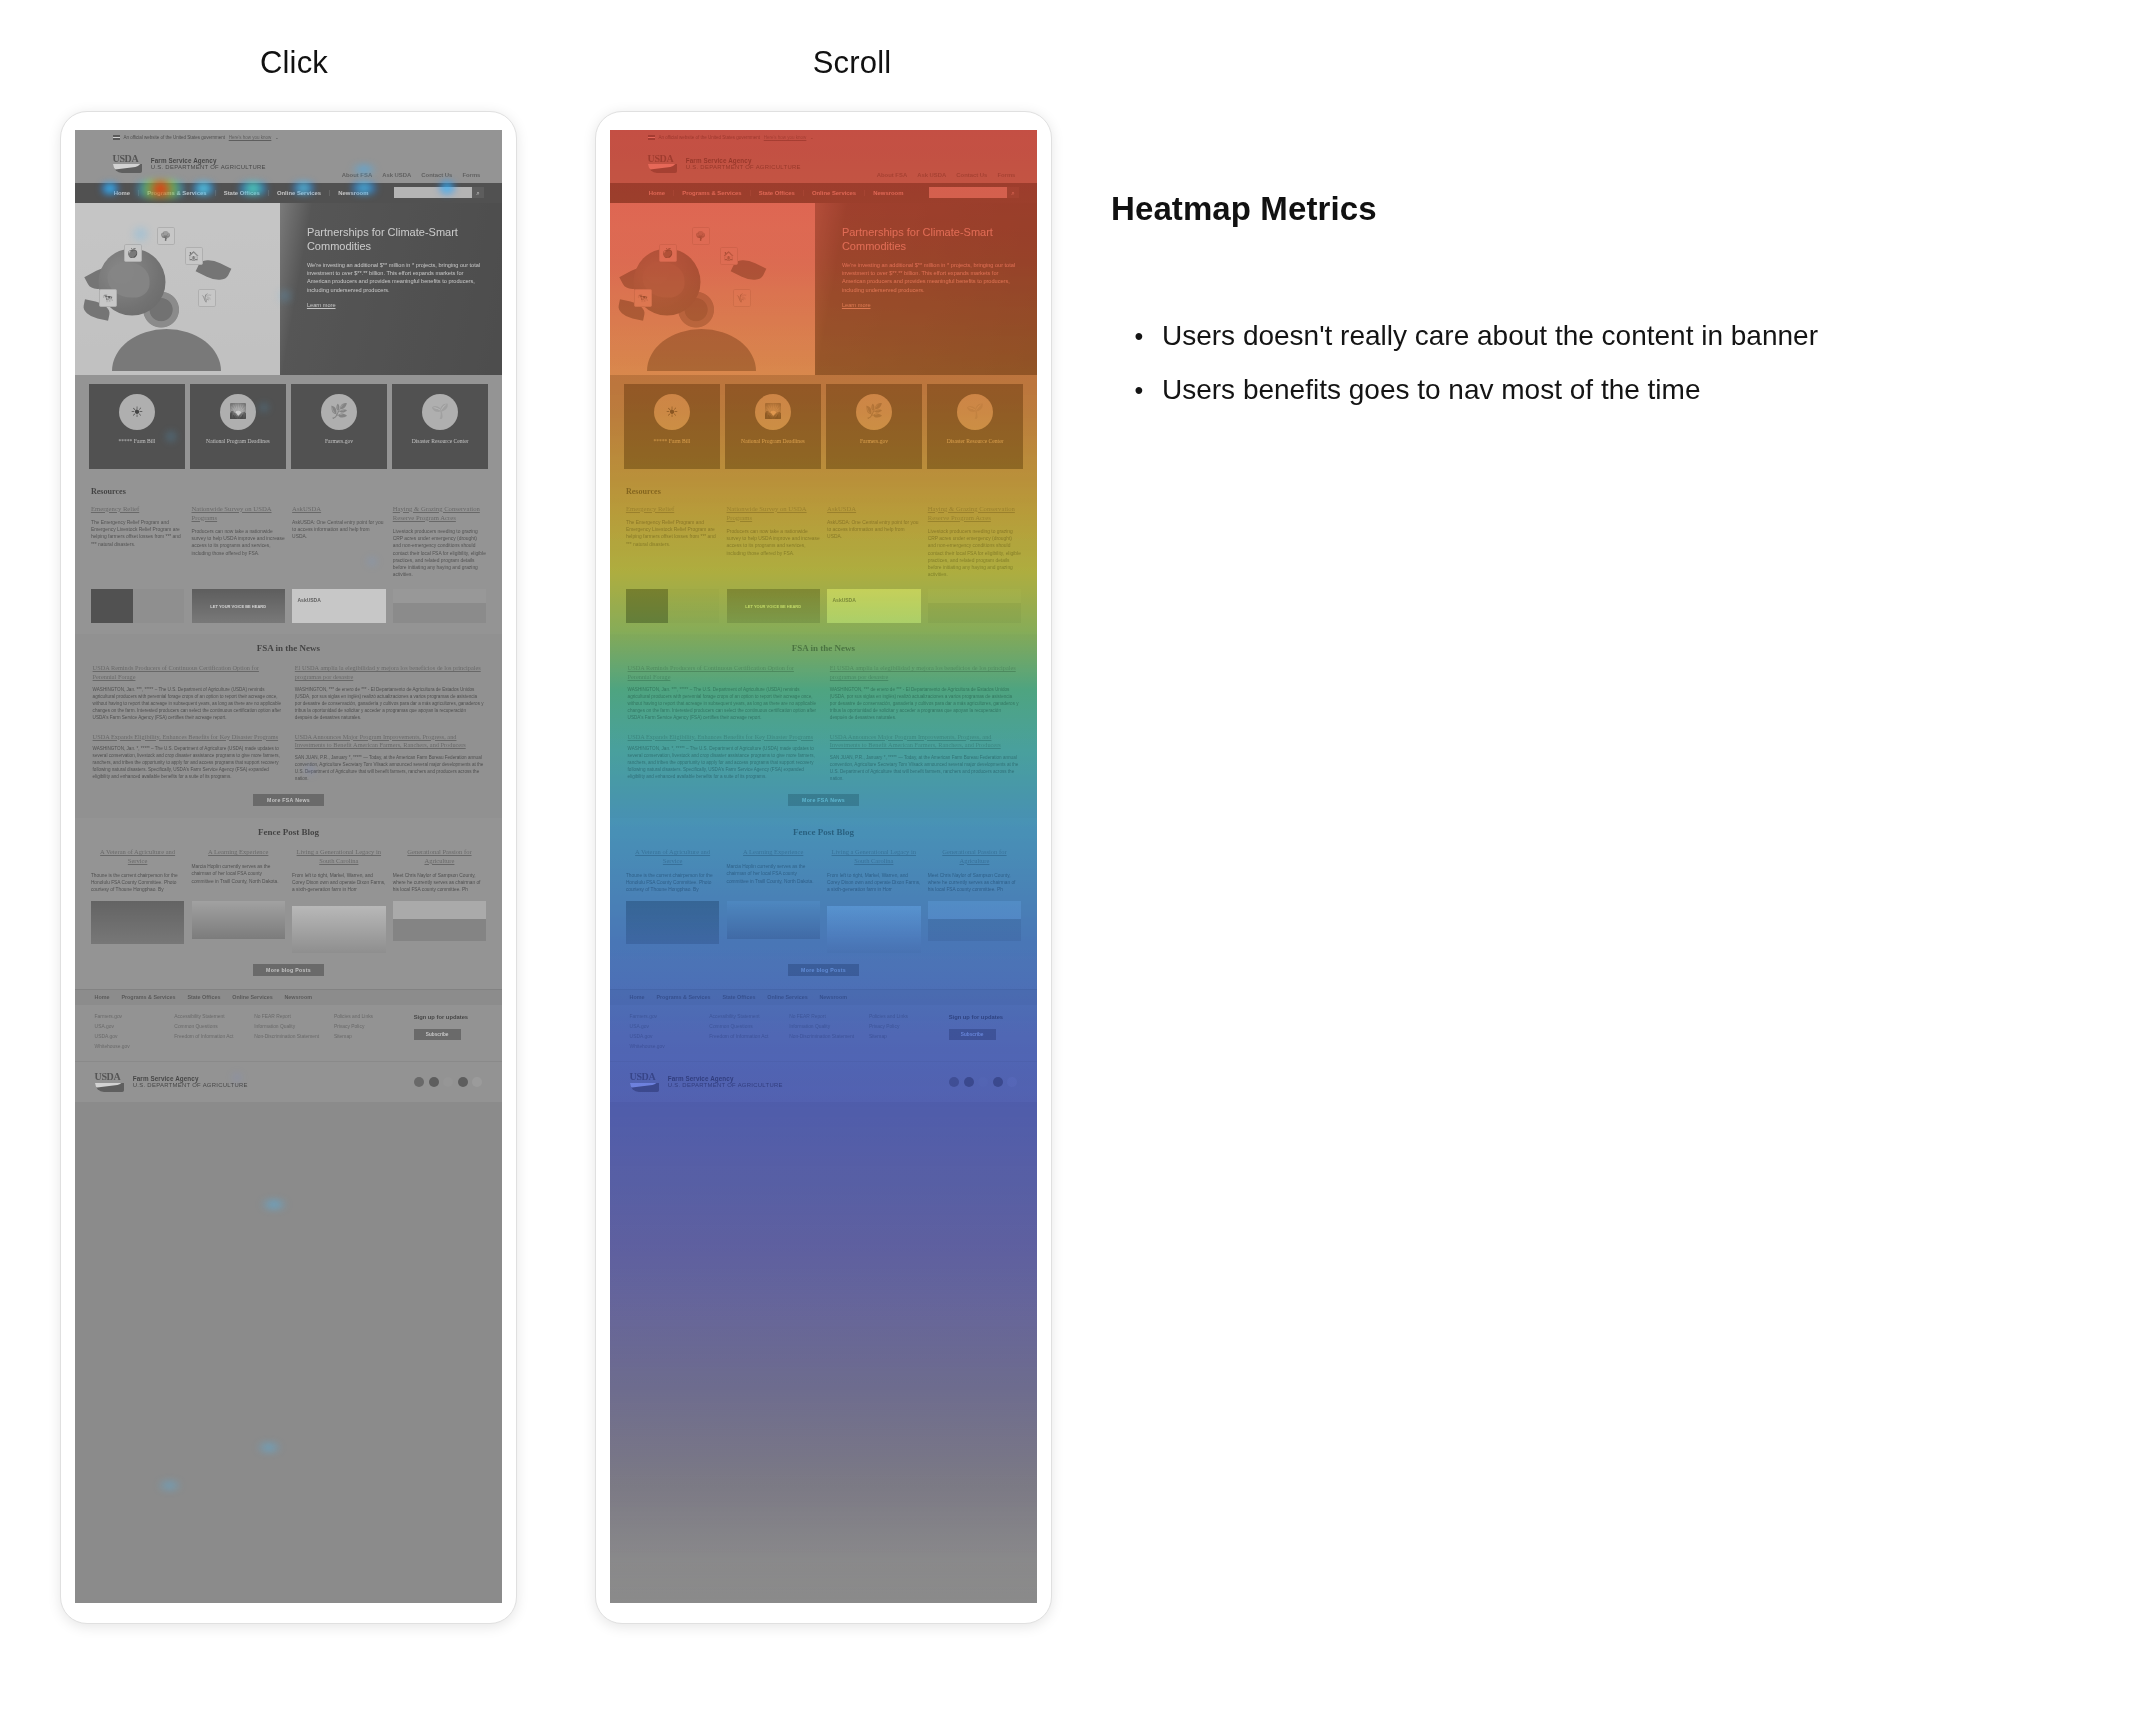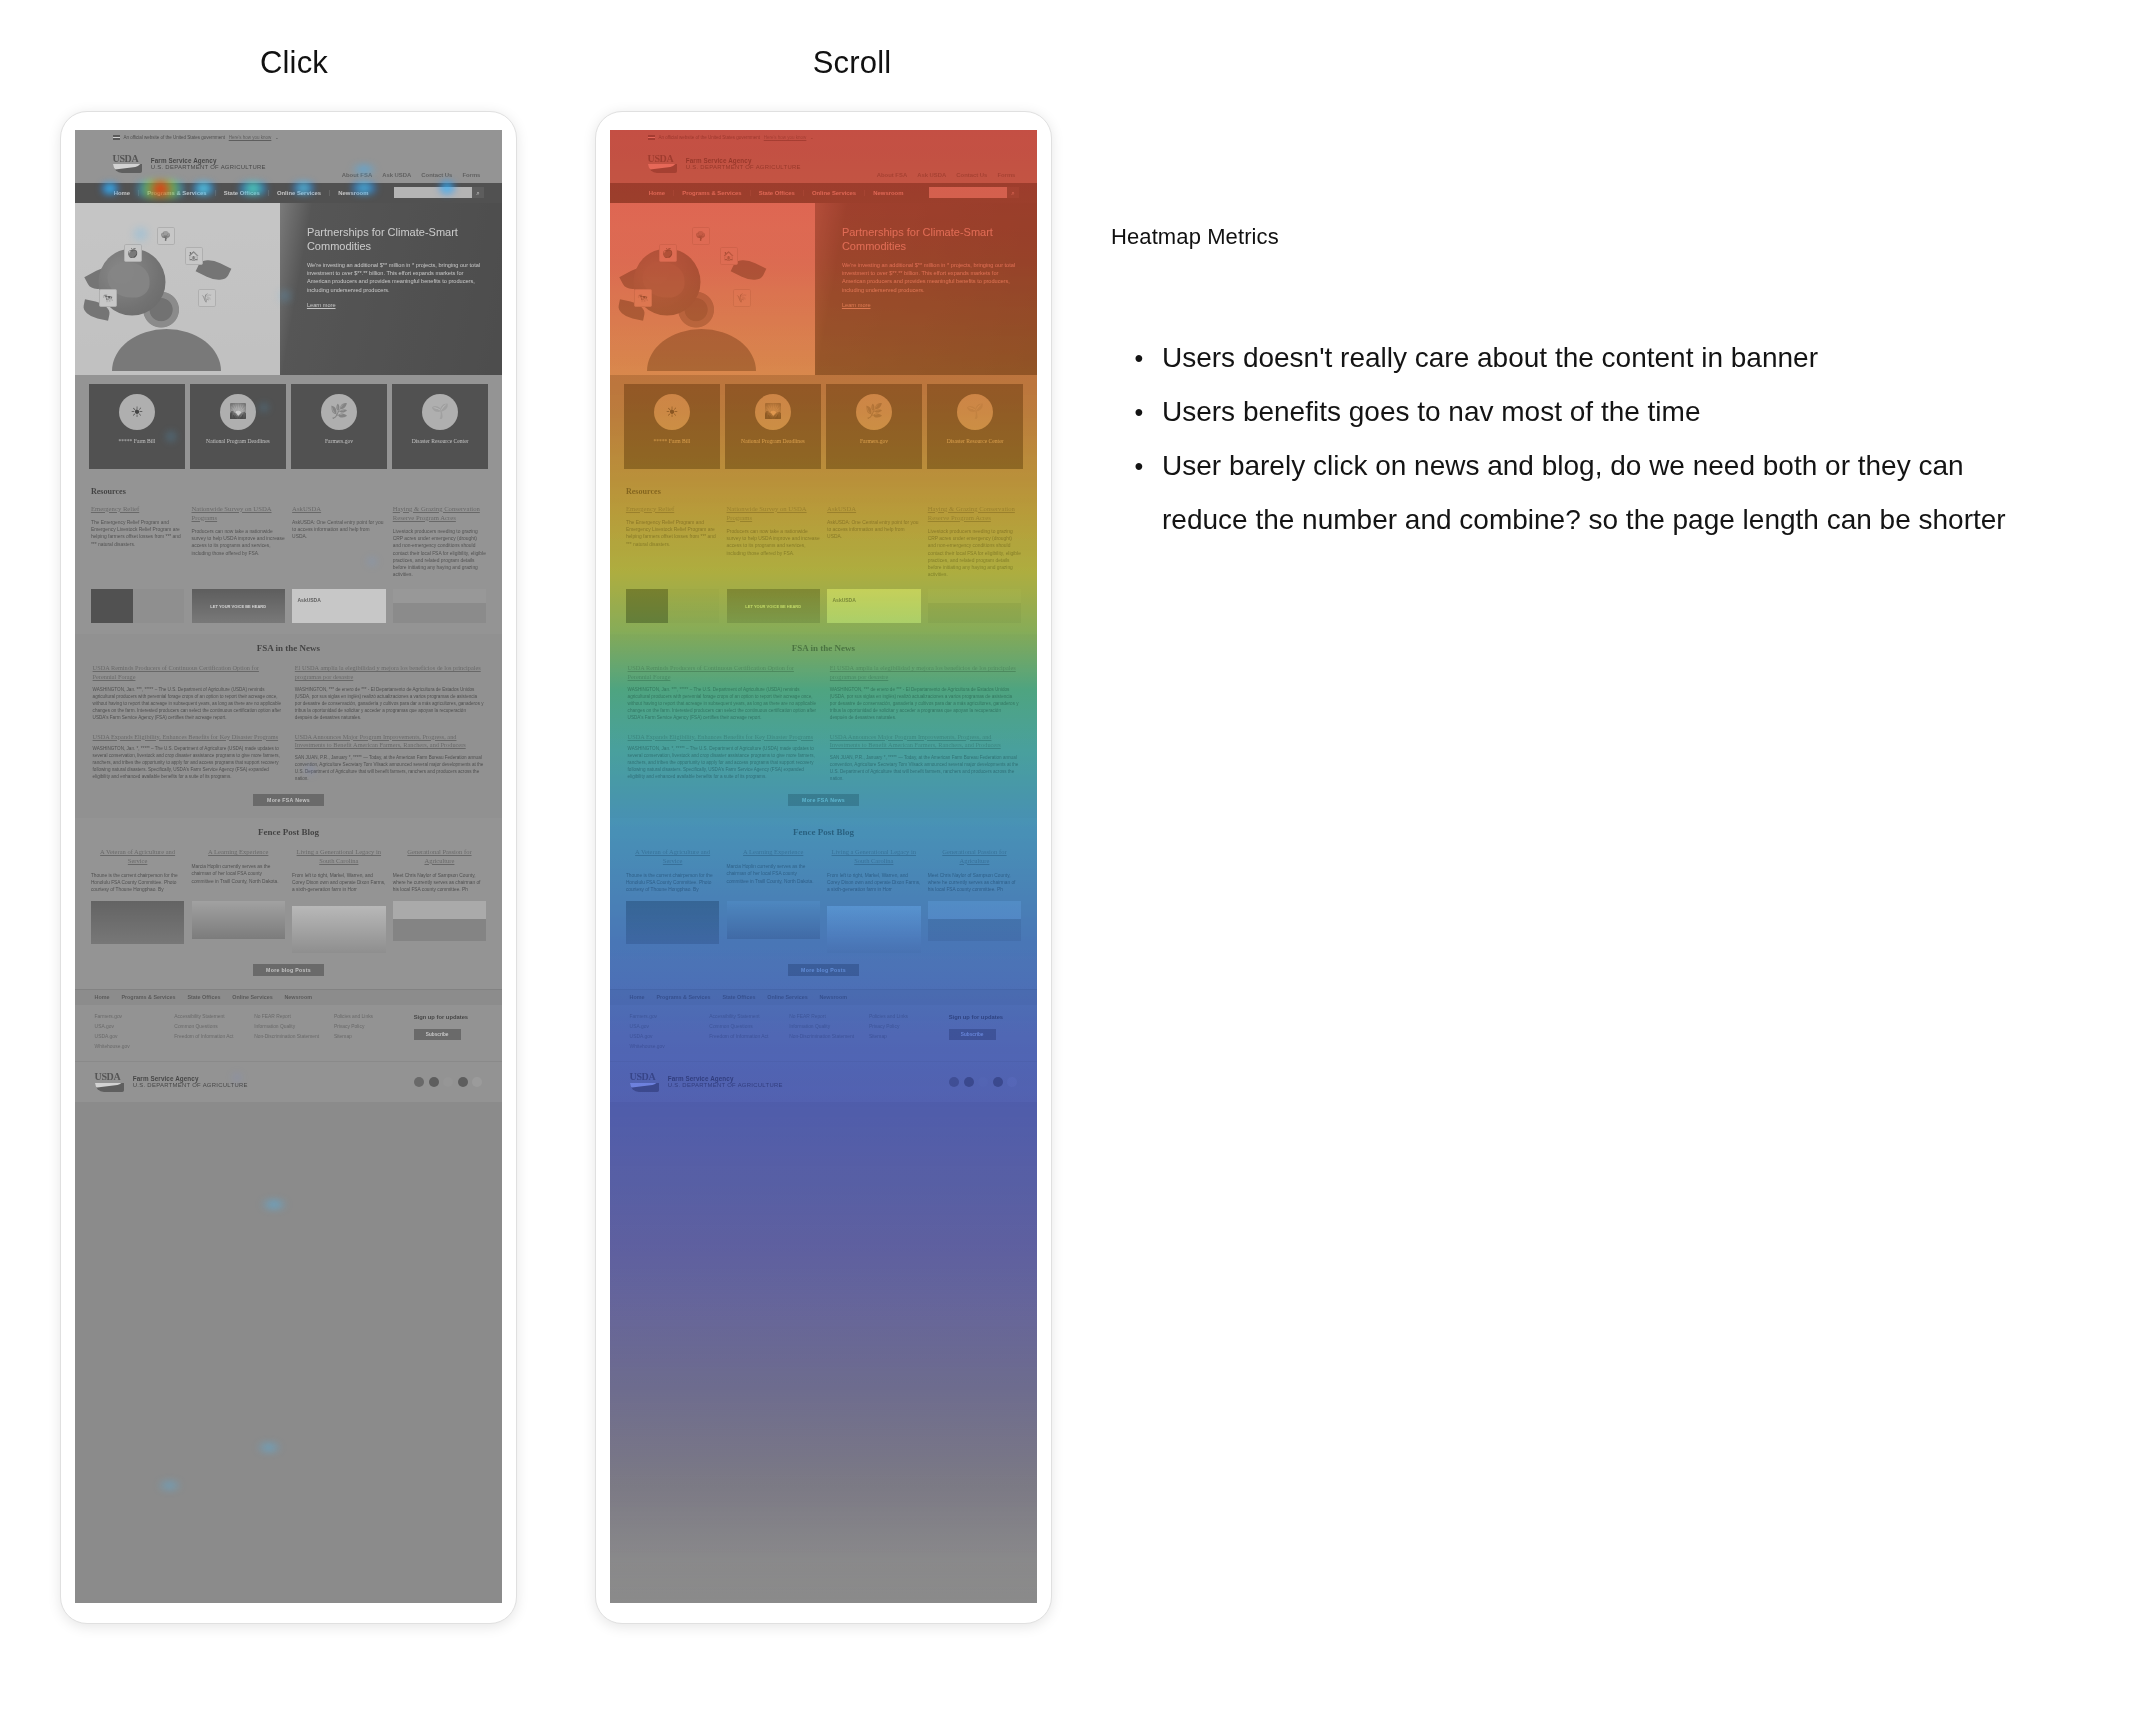--- a/index.html
+++ b/index.html
@@ -201,21 +201,21 @@
       rgba(60,220,160,.30) 38%,
       rgba(40,170,255,.32) 48%,
       rgba(50,80,240,.34) 62%,
       rgba(80,80,210,.26) 80%,
       rgba(120,110,160,.10) 92%,
       rgba(140,140,140,0) 100%);
     mix-blend-mode: screen; }
 
   
   .txt-panel { position:absolute; left: 1111px; top: 190px; width: 914px; color:#111; }
-  .txt-panel h3 { font-size: 22px; font-weight: 400; letter-spacing:0.1px; margin-bottom: 12.7px; margin-top: 34px; }
+  .txt-panel h3 { font-size: 33px; font-weight: 700; letter-spacing:0.1px; margin-bottom: 12.7px; }
   .txt-panel ul { list-style: none; }
   .txt-panel li { position:relative; font-size: 28px; line-height: 54px;
                   padding-left: 51px; font-weight: 400; color:#141414; }
   .txt-panel li:before { content:"•"; position:absolute; left: 23.5px; top:0;
                          font-size: 25px; line-height: 54px; }
   #takeaways-block { margin-top: 81px; }
   #takeaways-block li { line-height: 54px; }
 </style>
 </head>
 <body>
@@ -689,19 +689,18 @@
     </div>
   </div>
 
   <div class="txt-panel">
     <h3>Heatmap Metrics</h3>
 
     <div id="takeaways-block">
       <ul>
         <li>Users doesn't really care about the content in banner</li>
         <li>Users benefits goes to nav most of the time</li>
-        <li>User barely click on news and blog, do we need both or they can reduce the number and combine? so the page length can be shorter</li>
       </ul>
     </div>
   </div>
 
 </div>
 
 
 </body></html>

